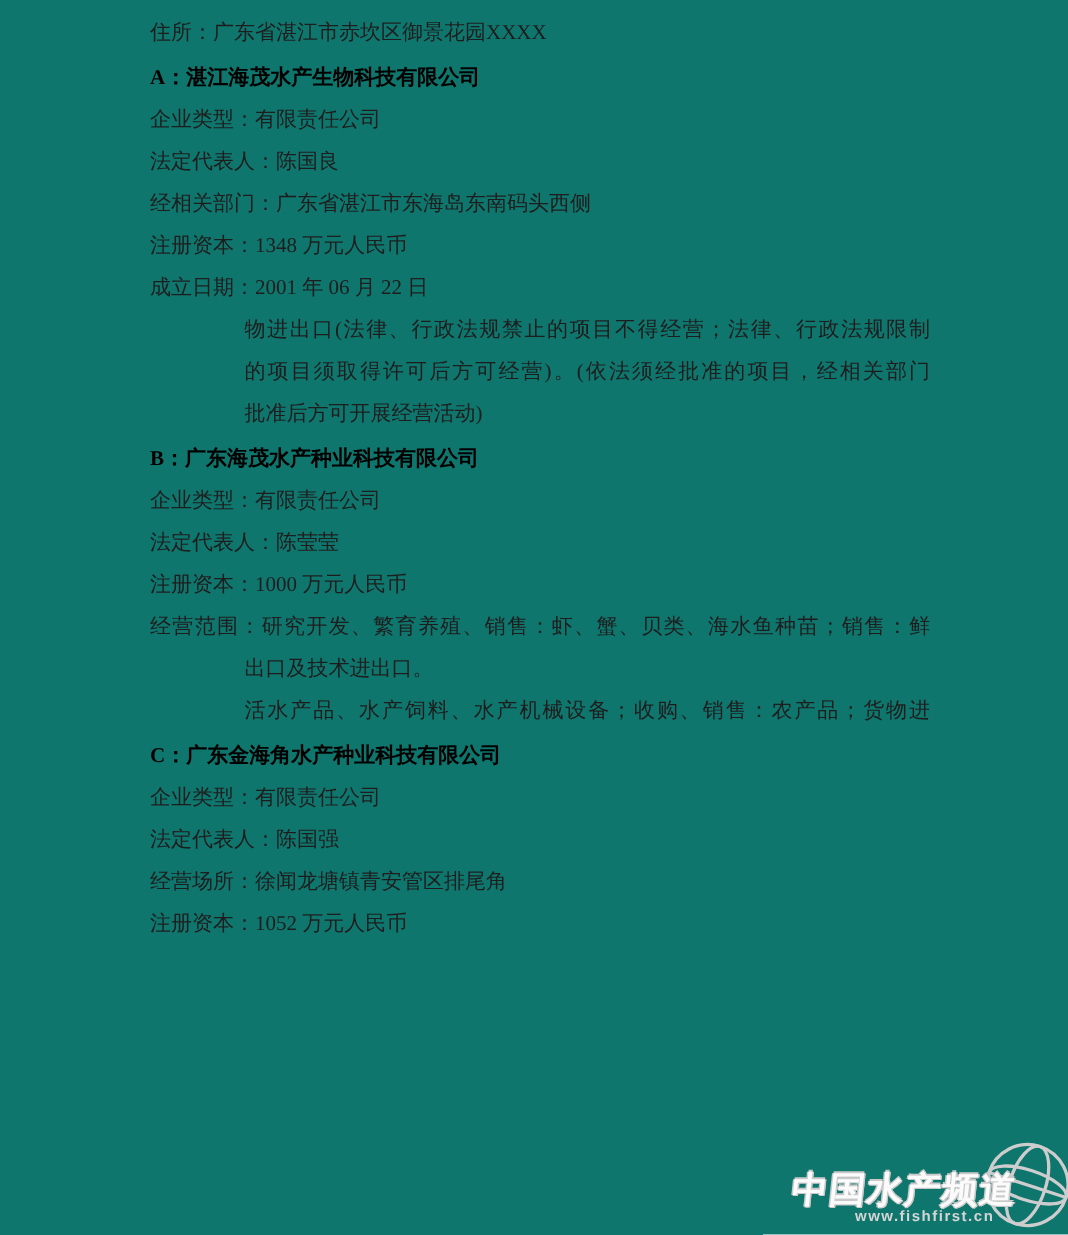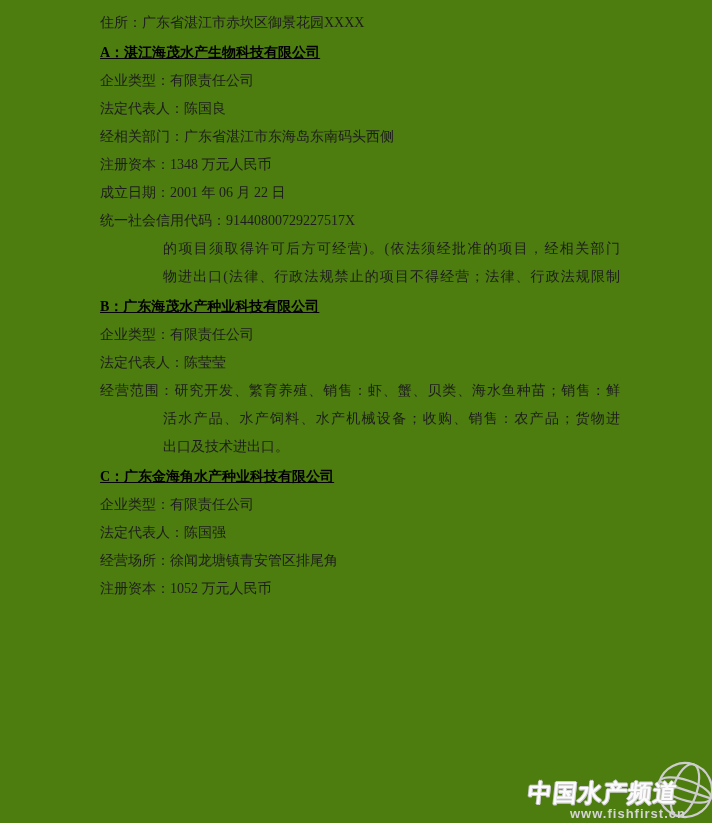--- a/index.html
+++ b/index.html
@@ -1,36 +1,36 @@
 <!DOCTYPE html>
 <html><head>
 <meta charset="utf-8">
 <style>
   html, body { margin: 0; padding: 0; background: #ffffff; }
   .page {
     position: relative;
     width: 712px;
     height: 823px;
-    background: #4d7c0f;
+    background: #0f766e;
     overflow: hidden;
     font-family: "Liberation Serif", "DejaVu Serif", serif;
   }
   .content {
     position: absolute;
     left: 100px;
     top: 9px;
     width: 520px;
     font-size: 14px;
     line-height: 28px;
     color: #1d1d1d;
   }
   .line { min-height: 28px; }
   .heading { font-weight: 700; color: #000000; }
   .intro { margin-top: 7px; }
-  .company { margin-top: 2px; text-decoration: underline; }
+  .company { margin-top: 2px; }
   .cont { padding-left: 63px; }
   .stretch {
     text-align: justify;
     text-align-last: justify;
   }
   
   .watermark {
     position: absolute;
     left: 518px;
     top: 733px;
@@ -54,51 +54,52 @@
     letter-spacing: 1px;
     color: #fbfbfb;
     text-shadow: 1px 0 #c9c9c9, -1px 0 #c9c9c9, 0 1px #c9c9c9, 0 -1px #c9c9c9, 1px 1px #d2d2d2;
     transform: skewX(-6deg);
   }
   .wm-url {
     position: absolute;
     left: 52px;
     top: 73px;
     font-family: "Liberation Sans", sans-serif;
-    font-size: 13px;
+    font-size: 10px;
     font-weight: 700;
     letter-spacing: 1px;
     color: #d5d5d5;
     white-space: nowrap;
   }
 </style>
 </head>
 <body>
 
 <div class="page">
   <div class="content">
 
     <div class="line">住所：广东省湛江市赤坎区御景花园XXXX</div>
 
     <div class="line heading company">A：湛江海茂水产生物科技有限公司</div>
     <div class="line">企业类型：有限责任公司</div>
     <div class="line">法定代表人：陈国良</div>
     <div class="line">经相关部门：广东省湛江市东海岛东南码头西侧</div>
     <div class="line">注册资本：1348 万元人民币</div>
     <div class="line">成立日期：2001 年 06 月 22 日</div>
-    <div class="line">统一社会信用代码：91440800729227517X</div>
+    <div class="line cont stretch">物进出口(法律、行政法规禁止的项目不得经营；法律、行政法规限制</div>
     <div class="line cont stretch">的项目须取得许可后方可经营)。(依法须经批准的项目，经相关部门</div>
-    <div class="line cont stretch">物进出口(法律、行政法规禁止的项目不得经营；法律、行政法规限制</div>
+    <div class="line cont">批准后方可开展经营活动)</div>
 
     <div class="line heading company">B：广东海茂水产种业科技有限公司</div>
     <div class="line">企业类型：有限责任公司</div>
     <div class="line">法定代表人：陈莹莹</div>
+    <div class="line">注册资本：1000 万元人民币</div>
     <div class="line stretch"><span>经营范围：</span><span>研究开发、繁育养殖、销售：虾、蟹、贝类、海水鱼种苗；销售：鲜</span></div>
+    <div class="line cont">出口及技术进出口。</div>
     <div class="line cont stretch">活水产品、水产饲料、水产机械设备；收购、销售：农产品；货物进</div>
-    <div class="line cont">出口及技术进出口。</div>
 
     <div class="line heading company">C：广东金海角水产种业科技有限公司</div>
     <div class="line">企业类型：有限责任公司</div>
     <div class="line">法定代表人：陈国强</div>
     <div class="line">经营场所：徐闻龙塘镇青安管区排尾角</div>
     <div class="line">注册资本：1052 万元人民币</div>
 
   </div>
 
   <div class="watermark">

